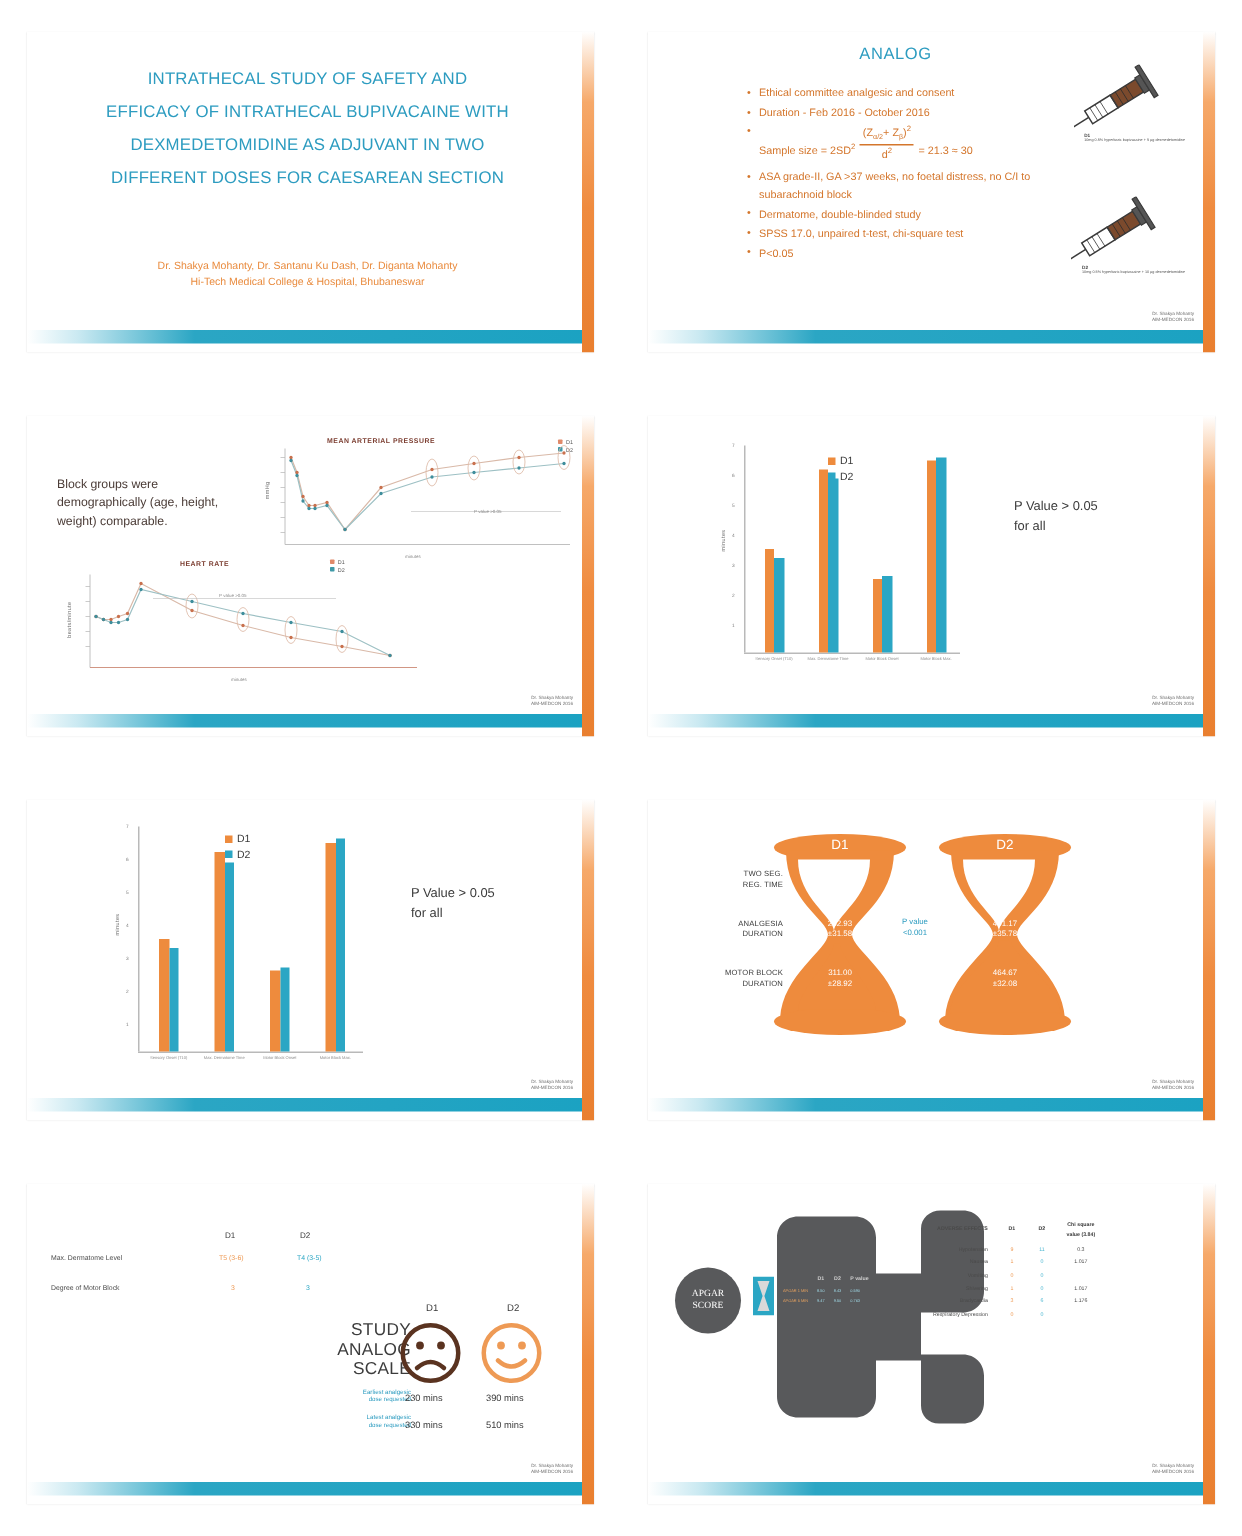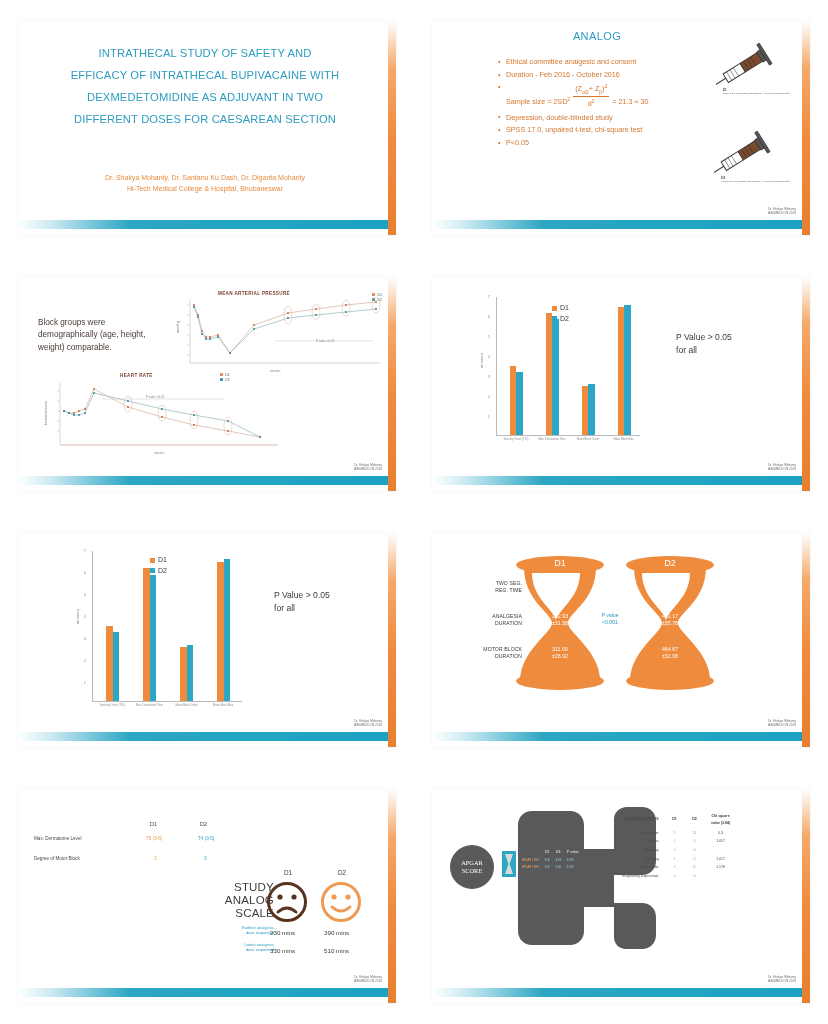--- a/index.html
+++ b/index.html
@@ -119,21 +119,22 @@
         <li>Ethical committee analgesic and consent</li>
         <li>Duration - Feb 2016 - October 2016</li>
         <li>
           <span>Sample size = 2SD</span><span class="sup">2</span>
           <span class="frac">
             <span class="num"><span>(Z</span><span class="sub">α/2</span><span>+ Z</span><span class="sub">β</span><span>)</span><span class="sup">2</span></span>
             <span class="den"><span>d</span><span class="sup">2</span></span>
           </span>
           <span>= 21.3 ≈ 30</span>
         </li>
-        <li>Depression, double-blinded study</li>
+        <li style="margin-top:3px;">ASA grade-II, GA &gt;37 weeks, no foetal distress, no C/I to subarachnoid block</li>
+        <li>Dermatome, double-blinded study</li>
         <li>SPSS 17.0, unpaired t-test, chi-square test</li>
         <li>P&lt;0.05</li>
       </ul>
 
       <div class="syr" style="top:22px;">
         <svg width="62" height="44" viewBox="0 0 62 44">
           <g transform="rotate(-32 31 22)">
             <rect x="6" y="17" width="20" height="10" fill="#fff" stroke="#3a3a3a" stroke-width="1"></rect>
             <rect x="26" y="17" width="20" height="10" fill="#7b4a2d" stroke="#3a3a3a" stroke-width="1"></rect>
             <rect x="46" y="16" width="4" height="12" fill="#555" stroke="#3a3a3a" stroke-width=".8"></rect>

